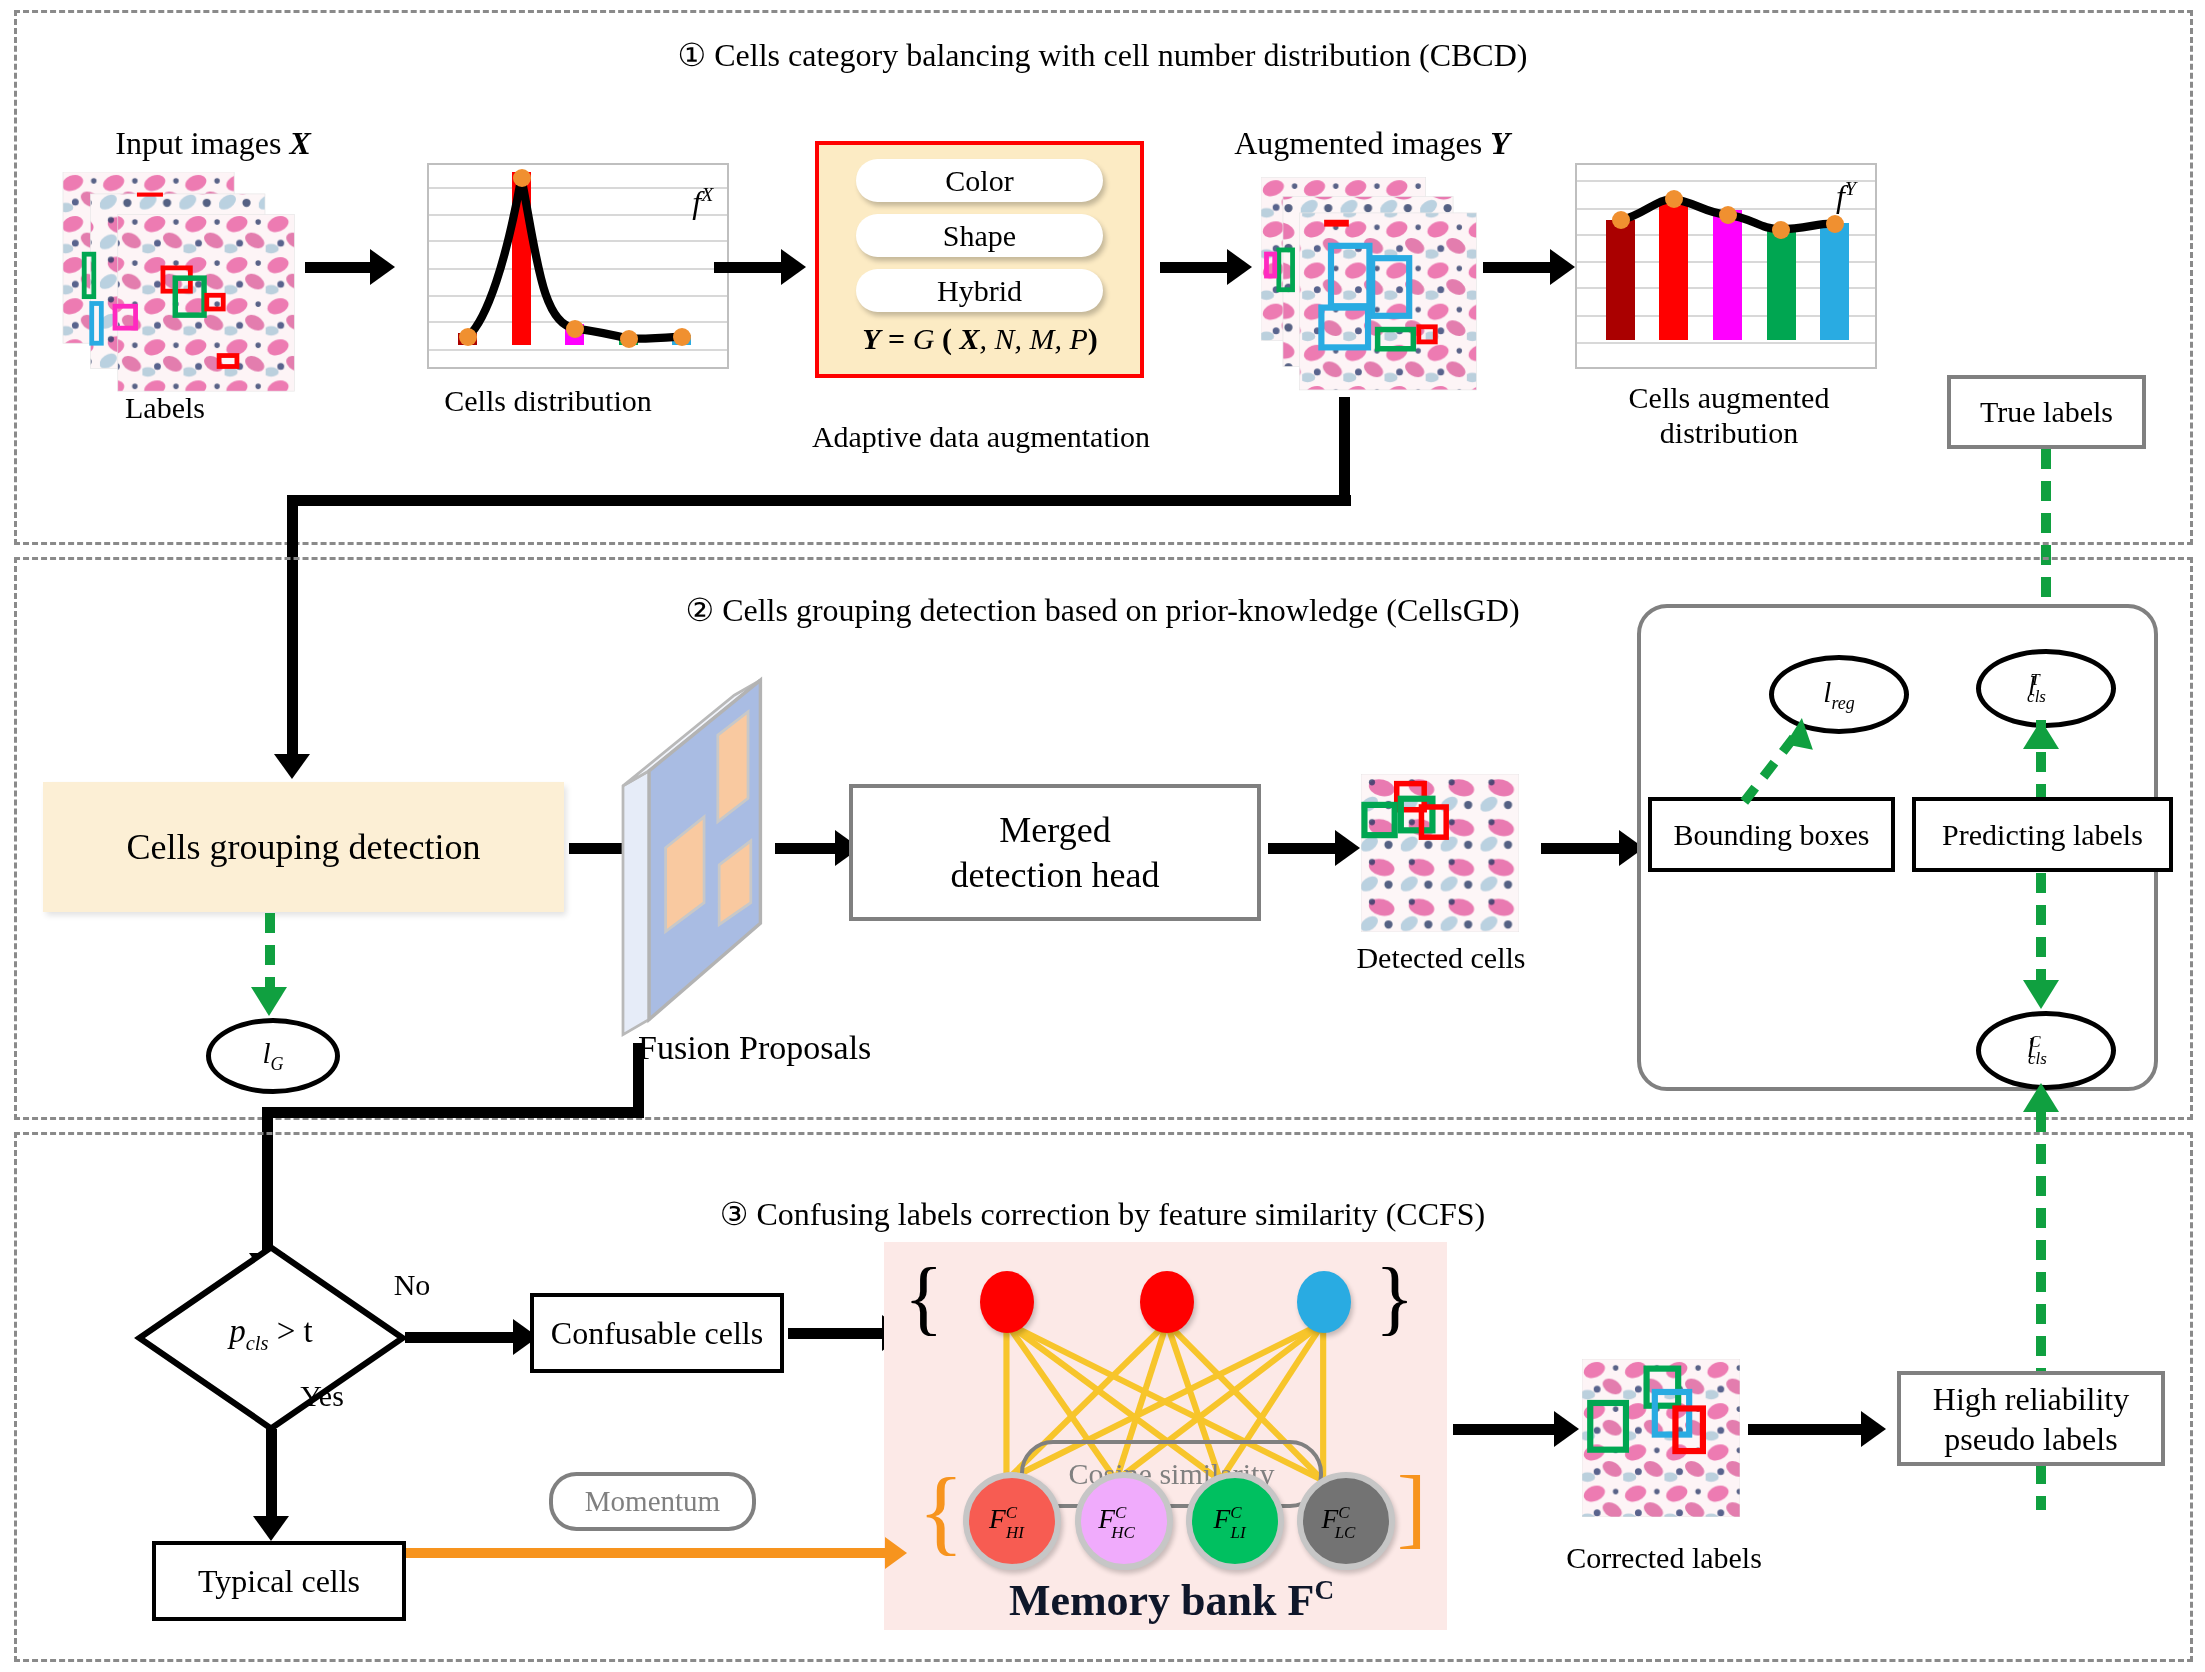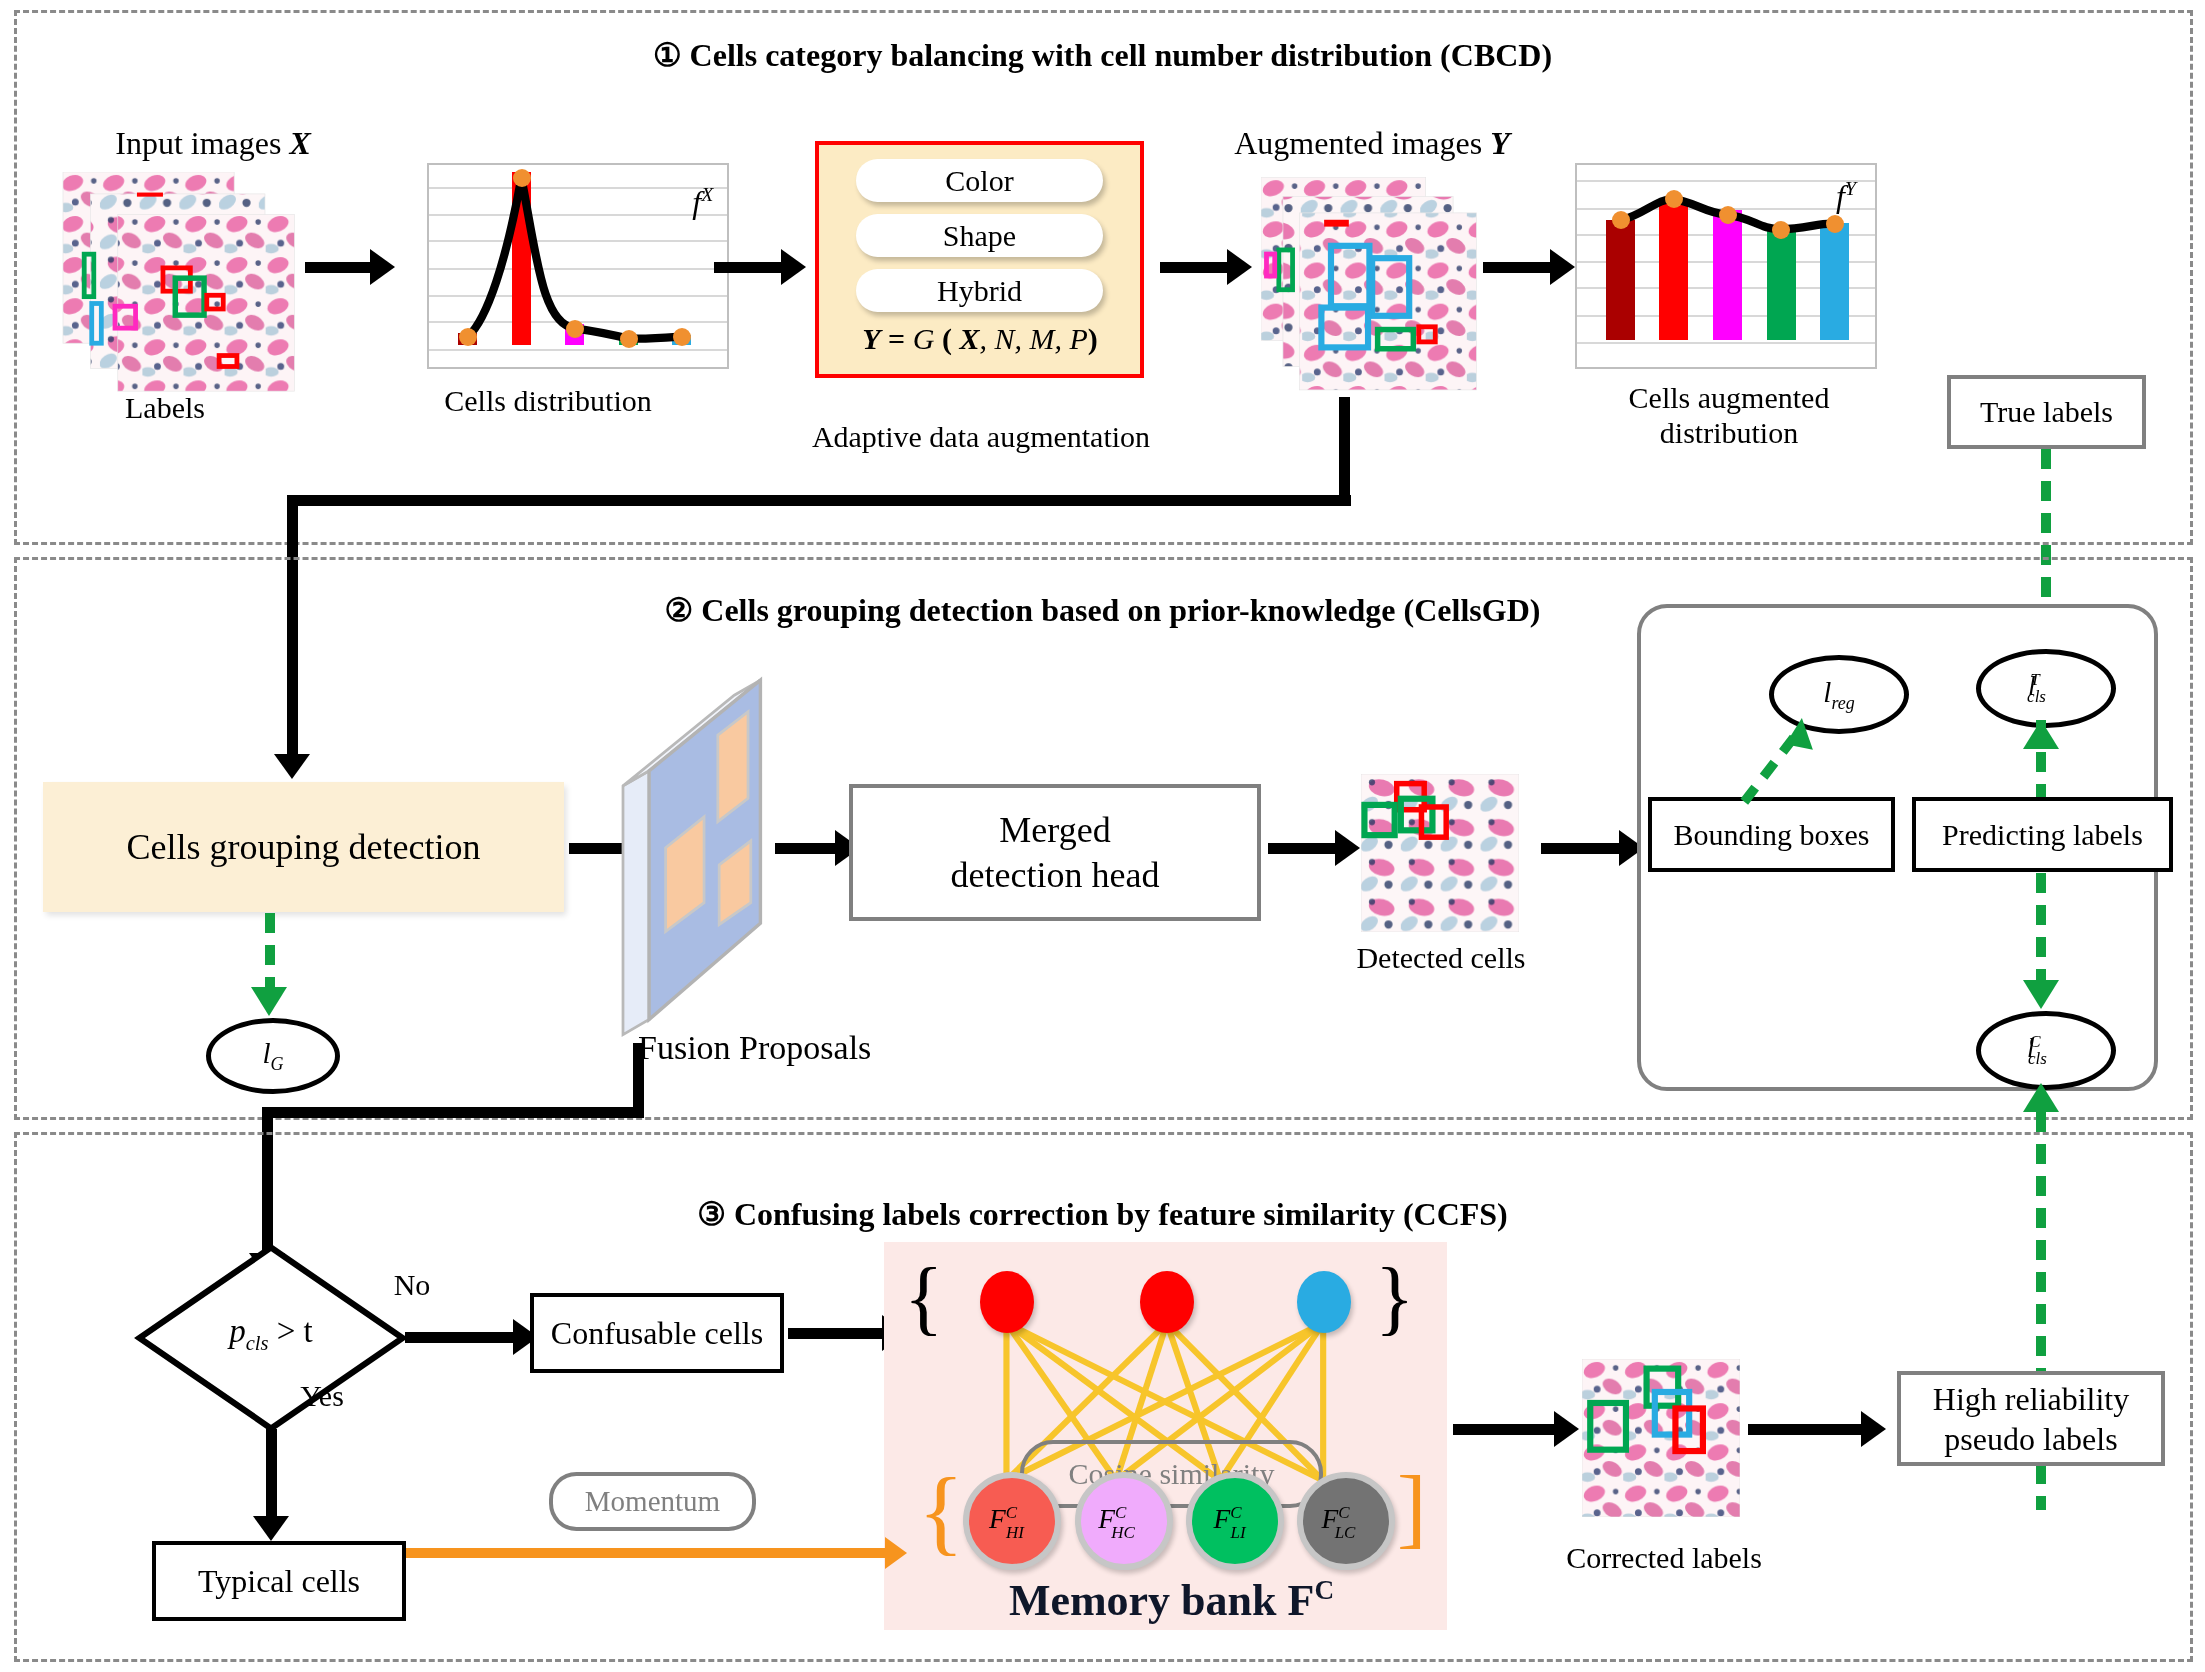--- a/index.html
+++ b/index.html
@@ -1,20 +1,20 @@
 <!DOCTYPE html>
 <html style="font-size:11px"><head>
 <meta charset="utf-8">
 <style>
   html,body{margin:0;padding:0;background:#fff;}
   body{font-family:"Liberation Serif", serif;}
   #root{position:relative;width:2205px;height:1672px;background:#fff;overflow:hidden;}
   .abs{position:absolute;}
   .dashbox{position:absolute;border:3.4px dashed #8a8a8a;box-sizing:border-box;}
-  .title{position:absolute;text-align:center;font-weight:bold;font-family:"Liberation Serif",serif;
+  .title{position:absolute;text-align:center;font-weight:normal;font-family:"Liberation Serif",serif;
          font-size:32px;color:#000;white-space:nowrap;}
   .lbl{position:absolute;font-family:"Liberation Serif",serif;font-size:30px;color:#000;
        white-space:nowrap;text-align:center;}
   .boxlabel{position:absolute;box-sizing:border-box;display:flex;align-items:center;
             justify-content:center;text-align:center;background:#fff;color:#000;
             font-family:"Liberation Serif",serif;}
   .bx-black{border:4.1px solid #000;}
   .bx-gray{border:4.1px solid #808080;}
   .arrow-h{position:absolute;background:#000;height:11px;}
   .arrow-h::after{content:"";position:absolute;right:-23px;top:-13px;border-left:25px solid #000;

